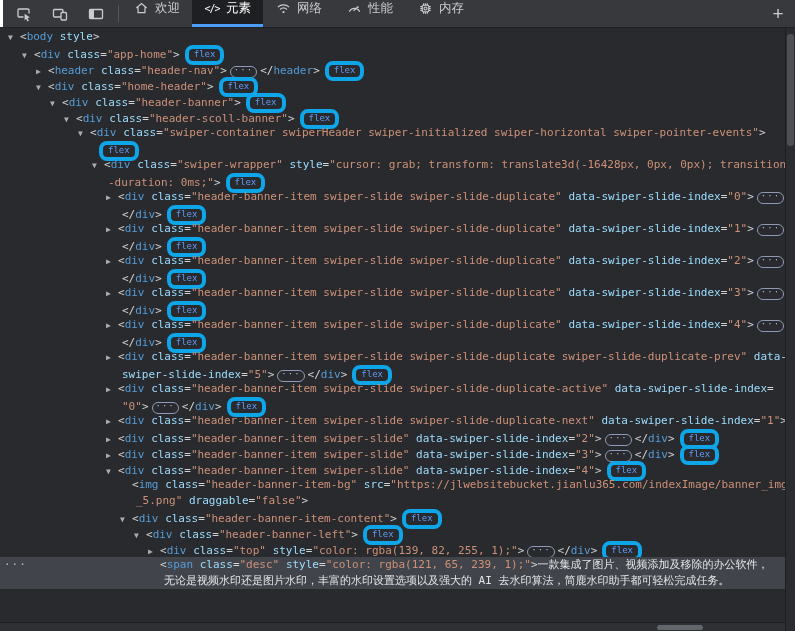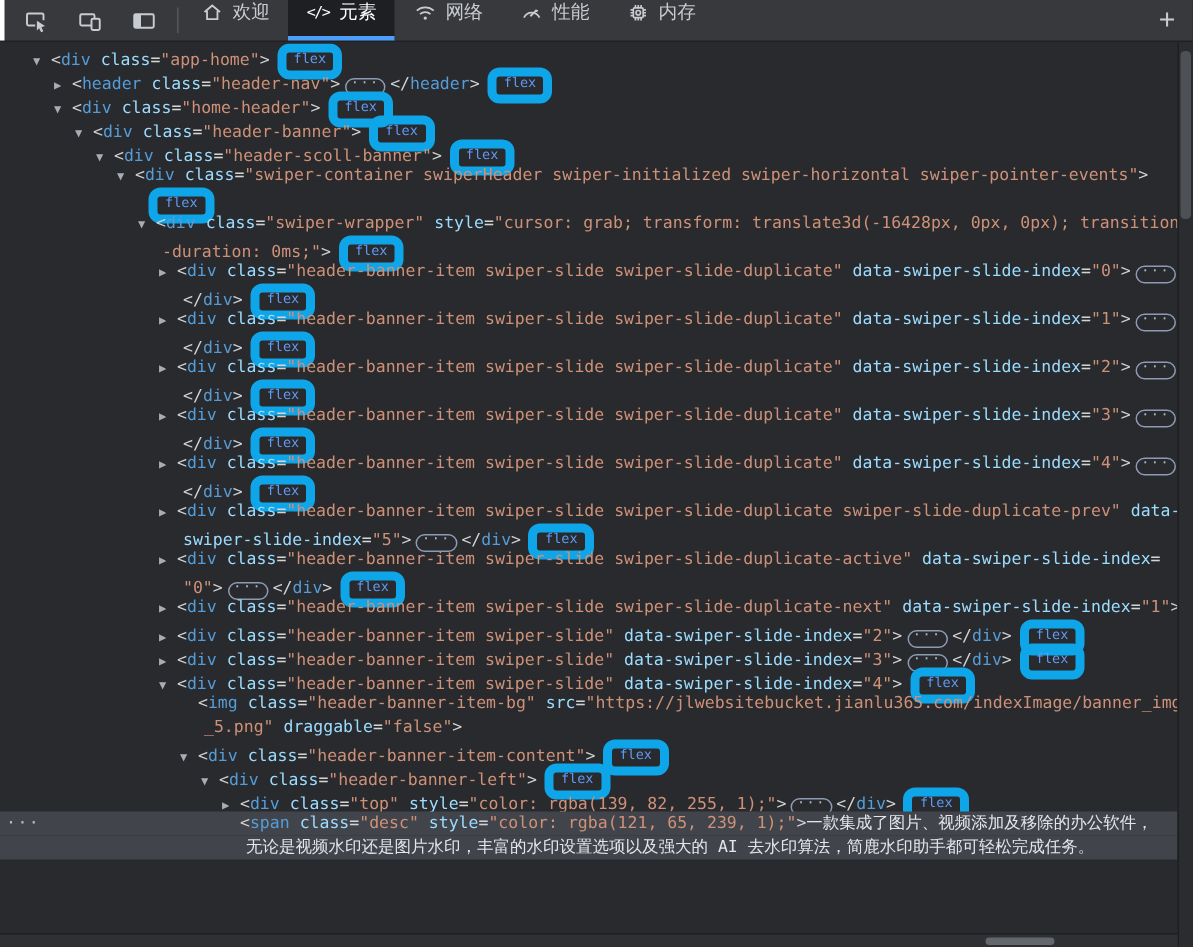--- a/index.html
+++ b/index.html
@@ -47,21 +47,21 @@
   .line.sel { background:#41454b; }
   .arrow { display:inline-block; width:12px; color:#a8adb3; font-size:8px; cursor:pointer; }
   .tok-p  { color:#d4d4d4; }
   .tok-tg { color:#569cd6; }
   .tok-at { color:#9cdcfe; }
   .tok-vl { color:#ce9178; }
   .tok-tx { color:#e4e6e9; font-family:"DejaVu Sans Mono","DejaVu Sans",sans-serif; }
   .tok-dm { color:#9aa0a6; }
   .tok-d0 { color:#9aa0a6; font-style:italic; }
   .flex-badge {
-    display:inline-block; border:6px solid #0ea5e9; border-radius:8px;
+    display:inline-block; border:4px solid #0ea5e9; border-radius:8px;
     color:#5f9bf5; font-size:9px; line-height:11px; padding:0 5px 1px;
     margin-left:5px; vertical-align:1px; cursor:pointer;
   }
   .more-pill {
     display:inline-block; border:1px solid #8c9bb3; border-radius:6px;
     color:#aeb9cc; font-size:9px; line-height:7px; padding:0 3px 3px;
     margin:0 3px; vertical-align:1px; letter-spacing:1px; cursor:pointer;
   }
   .gutter-more { position:absolute; left:4px; top:0; color:#b9bcc0; font-size:11px; letter-spacing:1px; cursor:pointer; }
 
@@ -140,20 +140,21 @@
           <path d="M6 2.5v2M8 2.5v2M10 2.5v2M6 11.5v2M8 11.5v2M10 11.5v2M2.5 6h2M2.5 8h2M2.5 10h2M11.5 6h2M11.5 8h2M11.5 10h2"></path>
         </svg>
       </span>
       <span>内存</span>
     </div>
     <div class="tab-plus">+</div>
   </div>
 </div>
 
 <div class="tree" id="tree">
+    <div class="line" style="padding-left: 8px;"><span class="arrow">▼</span><span class="tok-p">&lt;</span><span class="tok-tg">body</span><span class="tok-p"> </span><span class="tok-at">style</span><span class="tok-p">&gt;</span></div>
     <div class="line" style="padding-left: 22px;"><span class="arrow">▼</span><span class="tok-p">&lt;</span><span class="tok-tg">div</span><span class="tok-p"> </span><span class="tok-at">class</span><span class="tok-p">=</span><span class="tok-vl">"app-home"</span><span class="tok-p">&gt;</span><span class="flex-badge">flex</span></div>
     <div class="line" style="padding-left: 36px;"><span class="arrow">▶</span><span class="tok-p">&lt;</span><span class="tok-tg">header</span><span class="tok-p"> </span><span class="tok-at">class</span><span class="tok-p">=</span><span class="tok-vl">"header-nav"</span><span class="tok-p">&gt;</span><span class="more-pill">···</span><span class="tok-p">&lt;/</span><span class="tok-tg">header</span><span class="tok-p">&gt;</span><span class="flex-badge">flex</span></div>
     <div class="line" style="padding-left: 36px;"><span class="arrow">▼</span><span class="tok-p">&lt;</span><span class="tok-tg">div</span><span class="tok-p"> </span><span class="tok-at">class</span><span class="tok-p">=</span><span class="tok-vl">"home-header"</span><span class="tok-p">&gt;</span><span class="flex-badge">flex</span></div>
     <div class="line" style="padding-left: 50px;"><span class="arrow">▼</span><span class="tok-p">&lt;</span><span class="tok-tg">div</span><span class="tok-p"> </span><span class="tok-at">class</span><span class="tok-p">=</span><span class="tok-vl">"header-banner"</span><span class="tok-p">&gt;</span><span class="flex-badge">flex</span></div>
     <div class="line" style="padding-left: 64px;"><span class="arrow">▼</span><span class="tok-p">&lt;</span><span class="tok-tg">div</span><span class="tok-p"> </span><span class="tok-at">class</span><span class="tok-p">=</span><span class="tok-vl">"header-scoll-banner"</span><span class="tok-p">&gt;</span><span class="flex-badge">flex</span></div>
     <div class="line" style="padding-left: 78px;"><span class="arrow">▼</span><span class="tok-p">&lt;</span><span class="tok-tg">div</span><span class="tok-p"> </span><span class="tok-at">class</span><span class="tok-p">=</span><span class="tok-vl">"swiper-container swiperHeader swiper-initialized swiper-horizontal swiper-pointer-events"</span><span class="tok-p">&gt;</span></div>
     <div class="line" style="padding-left: 94px;"><span class="flex-badge">flex</span></div>
     <div class="line" style="padding-left: 92px;"><span class="arrow">▼</span><span class="tok-p">&lt;</span><span class="tok-tg">div</span><span class="tok-p"> </span><span class="tok-at">class</span><span class="tok-p">=</span><span class="tok-vl">"swiper-wrapper"</span><span class="tok-p"> </span><span class="tok-at">style</span><span class="tok-p">=</span><span class="tok-vl">"cursor: grab; transform: translate3d(-16428px, 0px, 0px); transition</span></div>
     <div class="line" style="padding-left: 108px;"><span class="tok-vl">-duration: 0ms;"</span><span class="tok-p">&gt;</span><span class="flex-badge">flex</span></div>
     <div class="line" style="padding-left: 106px;"><span class="arrow">▶</span><span class="tok-p">&lt;</span><span class="tok-tg">div</span><span class="tok-p"> </span><span class="tok-at">class</span><span class="tok-p">=</span><span class="tok-vl">"header-banner-item swiper-slide swiper-slide-duplicate"</span><span class="tok-p"> </span><span class="tok-at">data-swiper-slide-index</span><span class="tok-p">=</span><span class="tok-vl">"0"</span><span class="tok-p">&gt;</span><span class="more-pill">···</span></div>

